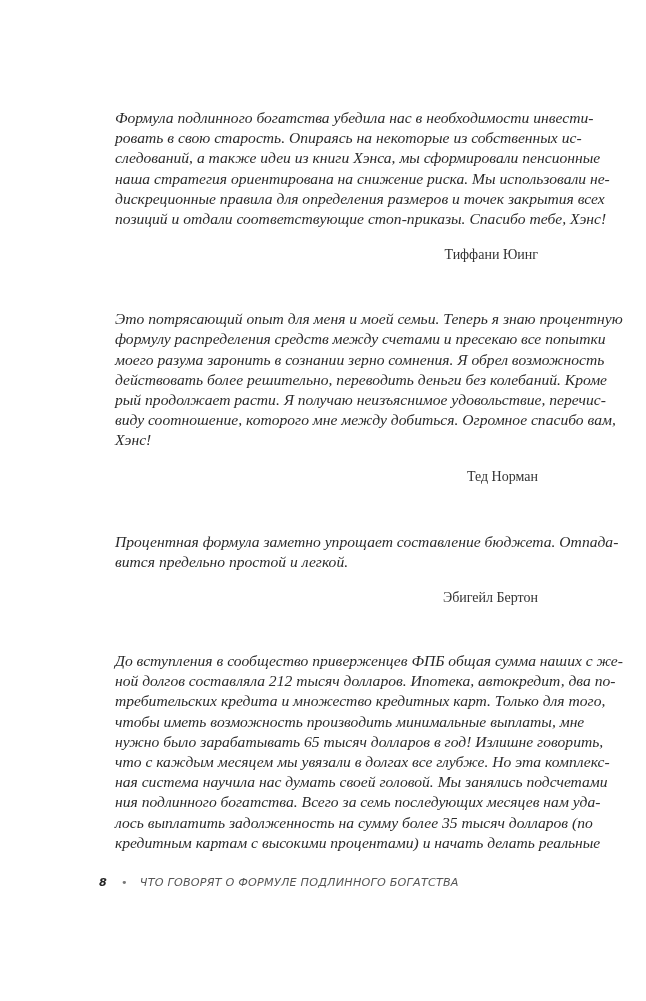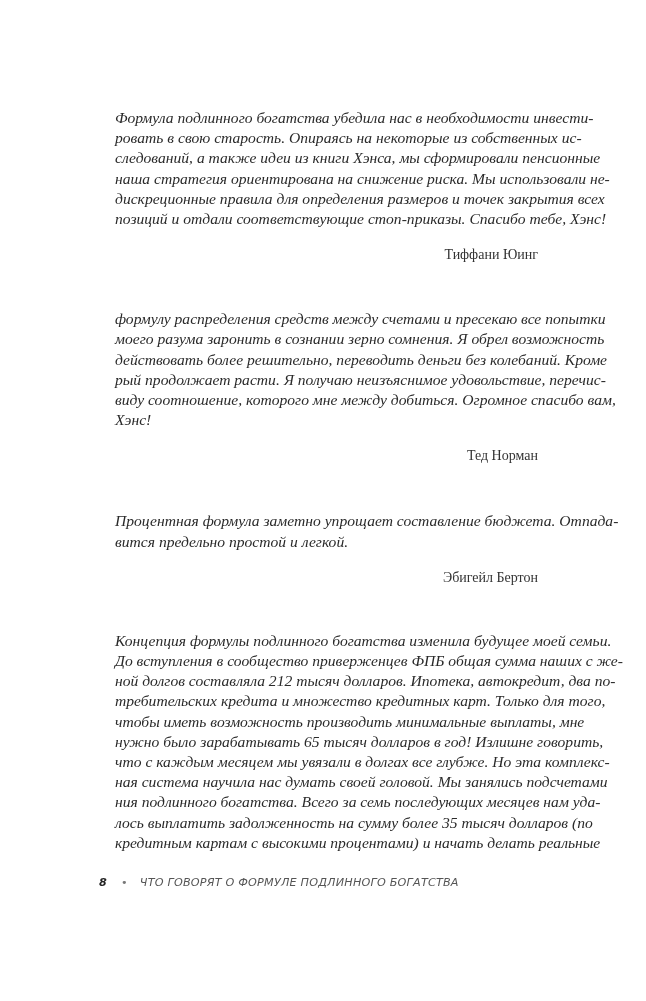--- a/index.html
+++ b/index.html
@@ -91,20 +91,21 @@
       <span class="ln">дискреционные правила для определения размеров и точек закрытия всех</span>
       <span class="ln last">позиций и отдали соответствующие стоп-приказы. Спасибо тебе, Хэнс!</span>
     </p>
     <div class="author">Тиффани Юинг</div>
   </div>
 
   <div class="gap1"></div>
 
   <div class="testimonial">
     <p class="para">
+      <span class="ln">Это потрясающий опыт для меня и моей семьи. Теперь я знаю процентную</span>
       <span class="ln">формулу распределения средств между счетами и пресекаю все попытки</span>
       <span class="ln">моего разума заронить в сознании зерно сомнения. Я обрел возможность</span>
       <span class="ln">действовать более решительно, переводить деньги без колебаний. Кроме</span>
       <span class="ln">рый продолжает расти. Я получаю неизъяснимое удовольствие, перечис-</span>
       <span class="ln">виду соотношение, которого мне между добиться. Огромное спасибо вам,</span>
       <span class="ln last">Хэнс!</span>
     </p>
     <div class="author">Тед Норман</div>
   </div>
 
@@ -115,21 +116,20 @@
       <span class="ln">Процентная формула заметно упрощает составление бюджета. Отпада-</span>
       <span class="ln last">вится предельно простой и легкой.</span>
     </p>
     <div class="author">Эбигейл Бертон</div>
   </div>
 
   <div class="gap3"></div>
 
   <div class="testimonial">
     <p class="para">
-      <span class="ln">Концепция формулы подлинного богатства изменила будущее моей семьи.</span>
       <span class="ln">До вступления в сообщество приверженцев ФПБ общая сумма наших с же-</span>
       <span class="ln">ной долгов составляла 212 тысяч долларов. Ипотека, автокредит, два по-</span>
       <span class="ln">требительских кредита и множество кредитных карт. Только для того,</span>
       <span class="ln">чтобы иметь возможность производить минимальные выплаты, мне</span>
       <span class="ln">нужно было зарабатывать 65 тысяч долларов в год! Излишне говорить,</span>
       <span class="ln">что с каждым месяцем мы увязали в долгах все глубже. Но эта комплекс-</span>
       <span class="ln">ная система научила нас думать своей головой. Мы занялись подсчетами</span>
       <span class="ln">ния подлинного богатства. Всего за семь последующих месяцев нам уда-</span>
       <span class="ln">лось выплатить задолженность на сумму более 35 тысяч долларов (по</span>
       <span class="ln">кредитным картам с высокими процентами) и начать делать реальные</span>

